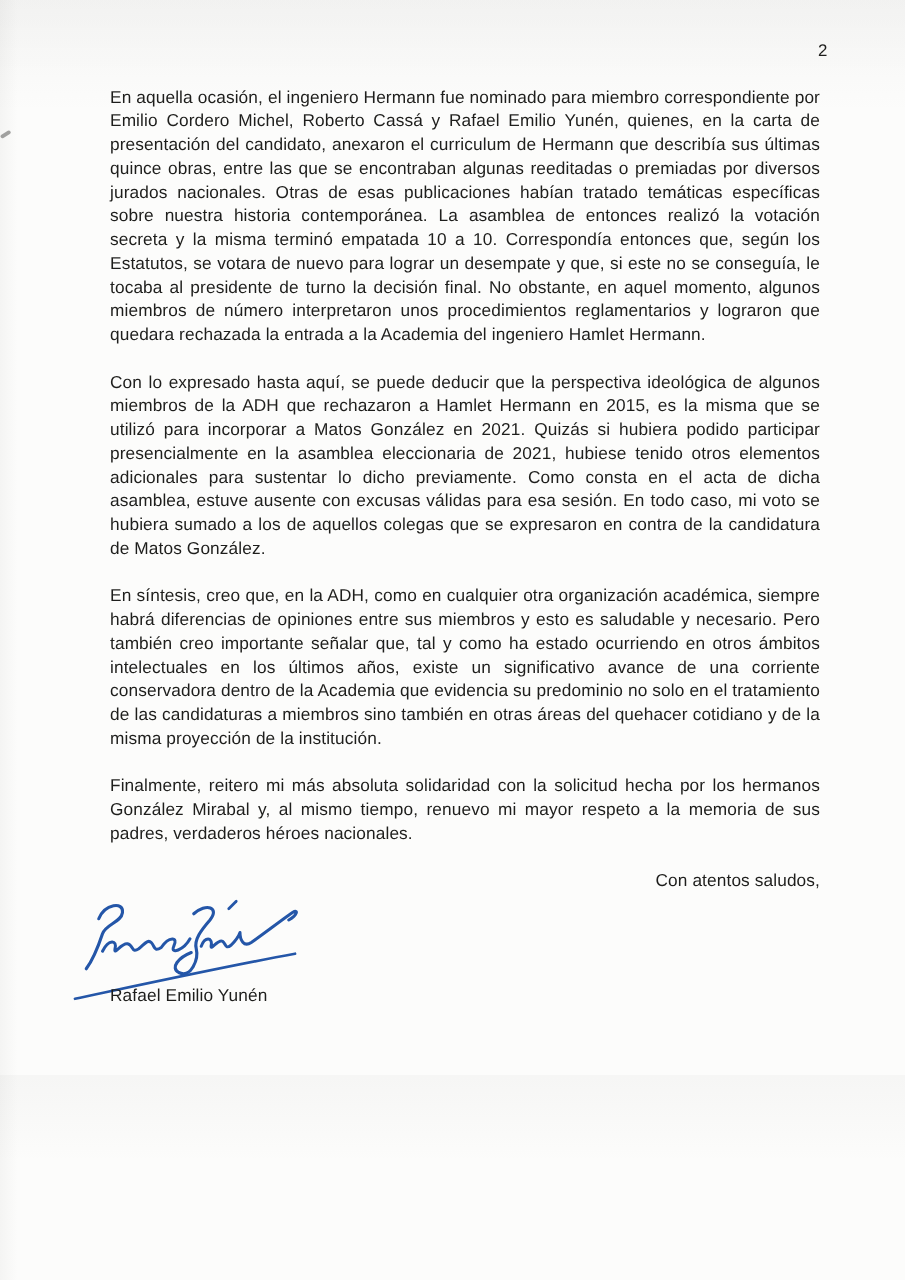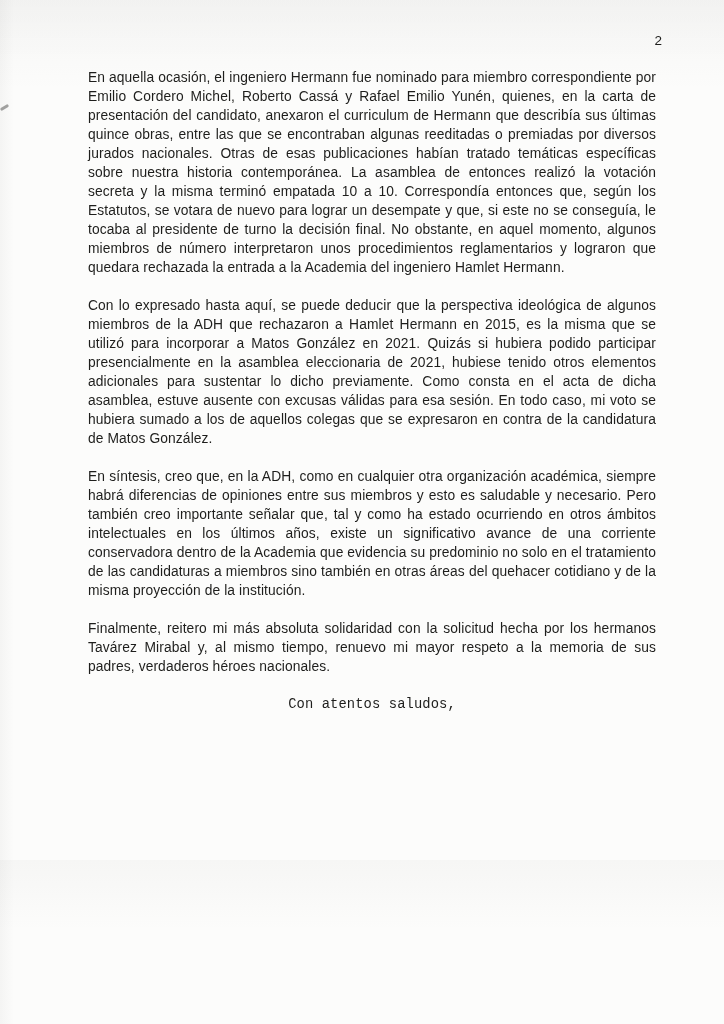--- a/index.html
+++ b/index.html
@@ -56,22 +56,21 @@
     font-size: 13.8px;
     line-height: 19px;
     text-align: justify;
     letter-spacing: 0.1px;
   }
   .letter-body p {
     margin: 0 0 19px 0;
   }
   .letter-body p.closing {
     margin: 14px 0 0 0;
-    text-align: center;
-    font-family: Liberation Mono, monospace;
+    text-align: right;
   }
   .signature-wrap {
     margin: 4px 0 0 -30px;
   }
   .signature {
     display: block;
   }
   .signer-name {
     margin: -16px 0 0 30px;
     font-size: 13.8px;
@@ -92,20 +91,37 @@
   <div class="page-number">2</div>
 
   <div class="letter-body">
 
     <p>En aquella ocasión, el ingeniero Hermann fue nominado para miembro correspondiente por Emilio Cordero Michel, Roberto Cassá y Rafael Emilio Yunén, quienes, en la carta de presentación del candidato, anexaron el curriculum de Hermann que describía sus últimas quince obras, entre las que se encontraban algunas reeditadas o premiadas por diversos jurados nacionales. Otras de esas publicaciones habían tratado temáticas específicas sobre nuestra historia contemporánea. La asamblea de entonces realizó la votación secreta y la misma terminó empatada 10 a 10. Correspondía entonces que, según los Estatutos, se votara de nuevo para lograr un desempate y que, si este no se conseguía, le tocaba al presidente de turno la decisión final. No obstante, en aquel momento, algunos miembros de número interpretaron unos procedimientos reglamentarios y lograron que quedara rechazada la entrada a la Academia del ingeniero Hamlet Hermann.</p>
 
     <p>Con lo expresado hasta aquí, se puede deducir que la perspectiva ideológica de algunos miembros de la ADH que rechazaron a Hamlet Hermann en 2015, es la misma que se utilizó para incorporar a Matos González en 2021. Quizás si hubiera podido participar presencialmente en la asamblea eleccionaria de 2021, hubiese tenido otros elementos adicionales para sustentar lo dicho previamente. Como consta en el acta de dicha asamblea, estuve ausente con excusas válidas para esa sesión. En todo caso, mi voto se hubiera sumado a los de aquellos colegas que se expresaron en contra de la candidatura de Matos González.</p>
 
     <p>En síntesis, creo que, en la ADH, como en cualquier otra organización académica, siempre habrá diferencias de opiniones entre sus miembros y esto es saludable y necesario. Pero también creo importante señalar que, tal y como ha estado ocurriendo en otros ámbitos intelectuales en los últimos años, existe un significativo avance de una corriente conservadora dentro de la Academia que evidencia su predominio no solo en el tratamiento de las candidaturas a miembros sino también en otras áreas del quehacer cotidiano y de la misma proyección de la institución.</p>
 
-    <p>Finalmente, reitero mi más absoluta solidaridad con la solicitud hecha por los hermanos Tavárez Mirabal y, al mismo tiempo, renuevo mi mayor respeto a la memoria de sus padres, verdaderos héroes nacionales.</p>
+    <p>Finalmente, reitero mi más absoluta solidaridad con la solicitud hecha por los hermanos González Mirabal y, al mismo tiempo, renuevo mi mayor respeto a la memoria de sus padres, verdaderos héroes nacionales.</p>
 
     <p class="closing">Con atentos saludos,</p>
 
+    <div class="signature-wrap">
+      <svg class="signature" width="190" height="85" viewBox="0 0 190 85" aria-hidden="true">
+
+        <path d="M21 17 C26 5 41 3 40 12 C39 20 27 21 24 29 C21 38 17 49 11 57" fill="none" stroke-width="2.5" stroke-linecap="round" stroke-linejoin="round" stroke="#2456a8"></path>
+
+        <path d="M24 43 C29 33 36 34 34 41 C33 47 39 36 44 37 C49 38 47 45 53 41 C57 38 60 33 63 36 C66 39 65 44 71 40 C77 31 85 31 81 39 C78 46 89 42 94 33" fill="none" stroke-width="2.4" stroke-linecap="round" stroke-linejoin="round" stroke="#2456a8"></path>
+
+        <path d="M97 13 C107 4 118 8 110 18 C103 26 97 34 99 41 C101 49 95 65 85 60 C78 56 85 48 95 44" fill="none" stroke-width="2.5" stroke-linecap="round" stroke-linejoin="round" stroke="#2456a8"></path>
+
+        <path d="M103 39 C106 31 112 32 111 38 C110 44 116 33 120 35 C123 37 122 42 127 38 C130 35 133 31 134 28 C134 34 137 40 143 36 C153 29 166 19 176 12 C181 9 180 14 173 18" fill="none" stroke-width="2.4" stroke-linecap="round" stroke-linejoin="round" stroke="#2456a8"></path>
+
+        <path d="M125 9 L131 3" fill="none" stroke-width="2.2" stroke-linecap="round" stroke="#2456a8"></path>
+
+        <path d="M2 81 C40 73 118 56 178 45" fill="none" stroke-width="2.2" stroke-linecap="round" stroke="#2456a8"></path>
+      </svg>
+      <div class="signer-name">Rafael Emilio Yunén</div>
+    </div>
 
   </div>
 
 </div>
 
 </body></html>

